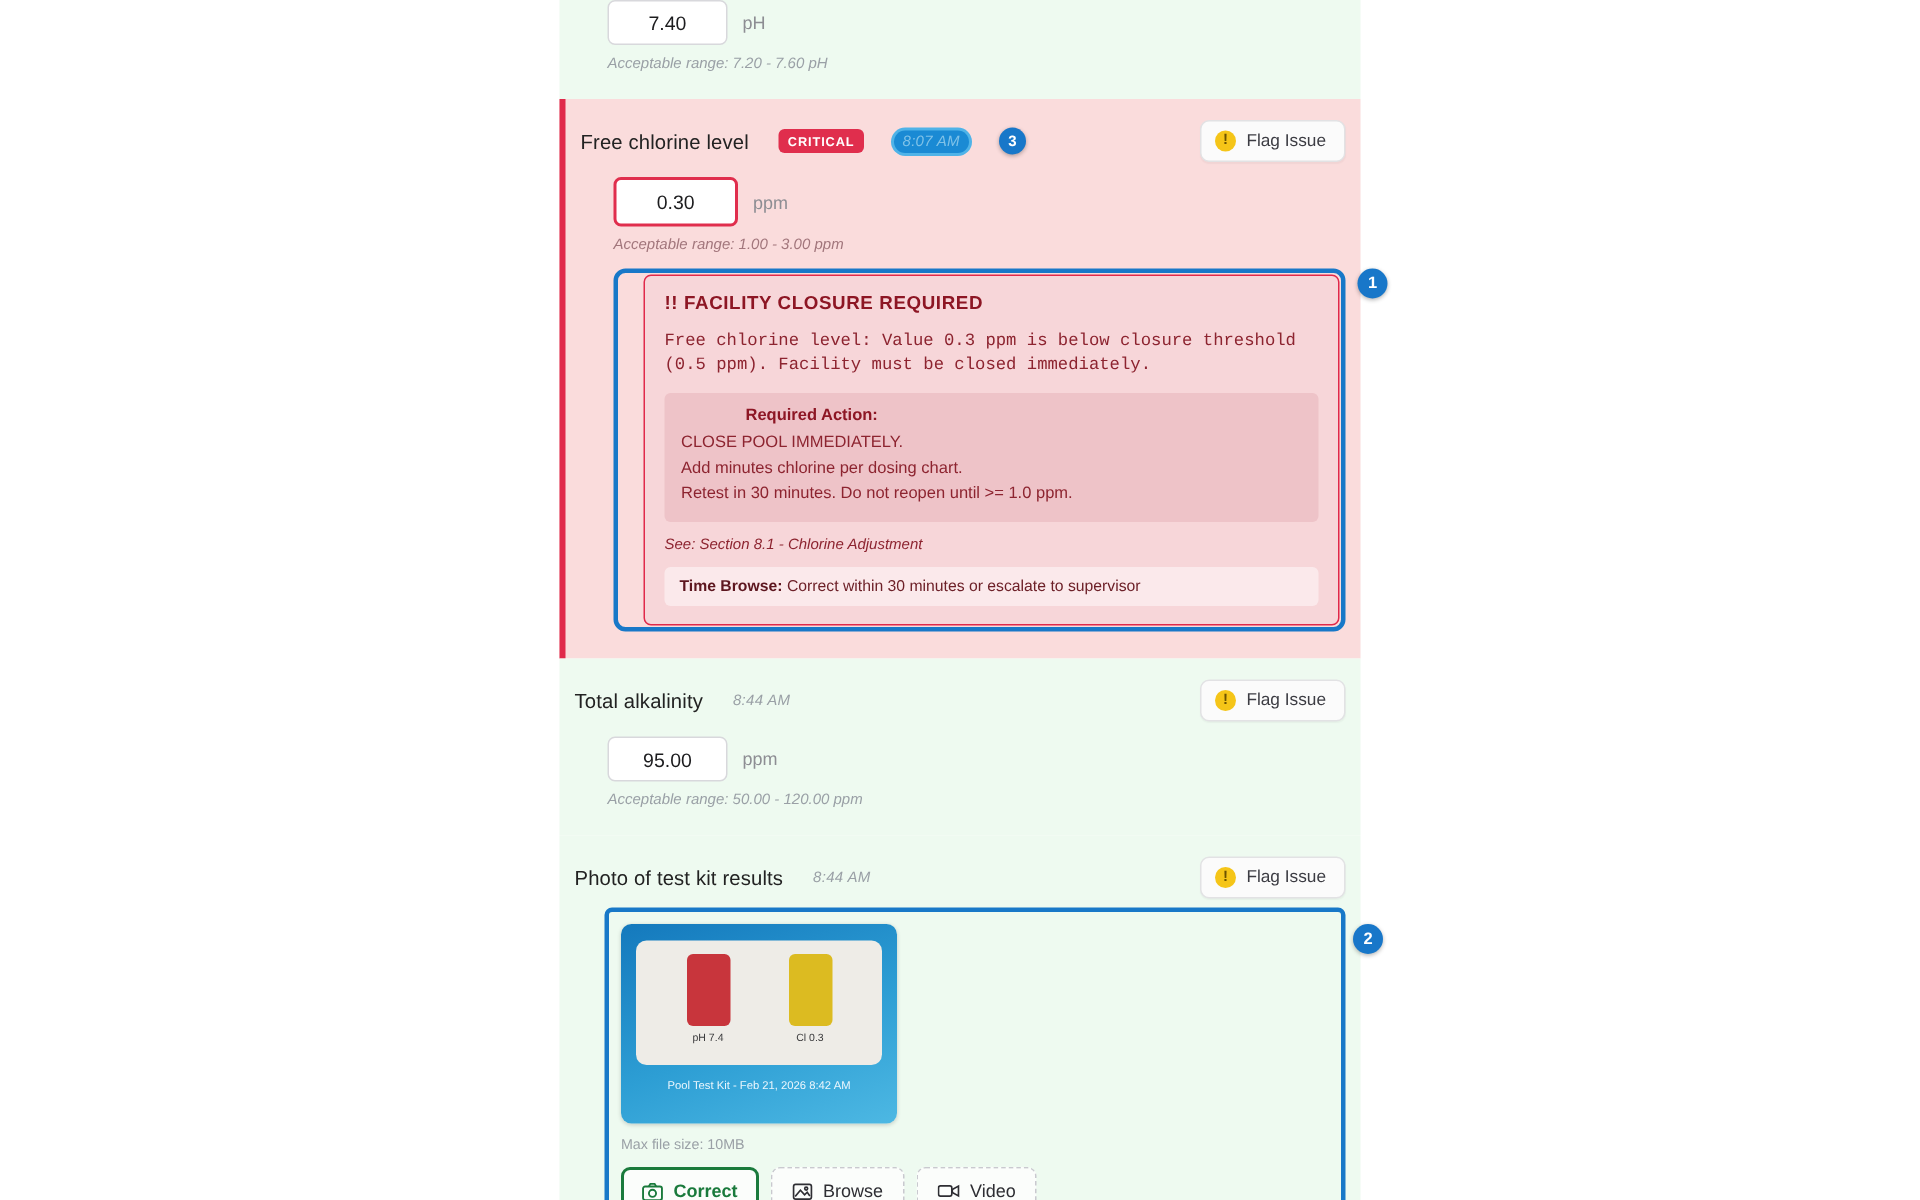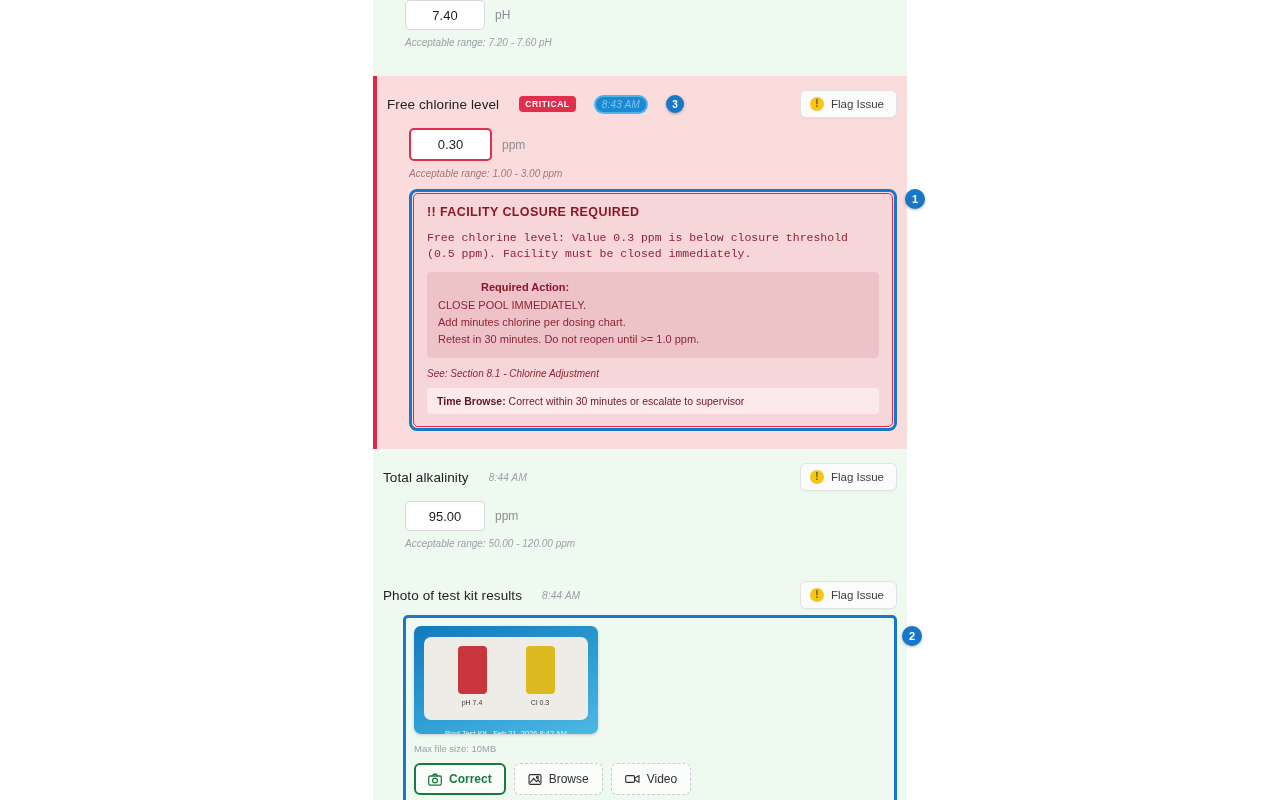--- a/index.html
+++ b/index.html
@@ -165,20 +165,21 @@
   .alert-focus {
     border: 3px solid #1878c8;
     border-radius: 8px;
     padding: 1px;
   }
   .alert {
     border: 1.5px solid #e0294a;
     border-radius: 5px;
     background: #f7d6d9;
     padding: 11px 13px 12px 13px;
+    margin-left: 16px;
   }
   .alert-title {
     font-size: 12.5px;
     font-weight: bold;
     color: #8d1624;
     letter-spacing: .4px;
     margin-bottom: 11px;
   }
   .alert-desc {
     font-size: 11.5px;
@@ -224,21 +225,21 @@
   .photo-focus {
     position: relative;
     margin: 6px 10px 0 30px;
     border: 3px solid #1878c8;
     border-radius: 5px;
     padding: 8px 8px 10px 8px;
     background: transparent;
   }
   .photo-card {
     width: 184px;
-    height: 108px;
+    height: 133px;
     border-radius: 7px;
     background: linear-gradient(160deg, #1479bd 0%, #2d9ed4 55%, #4db8e3 100%);
     box-shadow: 0 1px 3px rgba(0,0,0,.18);
     padding: 11px 10px 0 10px;
     position: relative;
     overflow: hidden;
   }
   .swatch-panel {
     background: #eeece7;
     border-radius: 7px;
@@ -303,34 +304,34 @@
     color: #2e2e33;
   }
   .icon-svg { display: block; }
 </style>
 </head>
 <body>
 
 <div class="page">
   <div class="form-column">
 
-    <div class="field ok" style="padding-top:0;padding-bottom:28px;">
+    <div class="field ok" style="padding-top:0;padding-bottom:18px;">
       <div class="value-row" style="padding-top:0;">
         <input class="value-input" readonly="" value="7.40" style="">
         <span class="unit">pH</span>
       </div>
       <div class="range-note">Acceptable range: 7.20 - 7.60 pH</div>
     </div>
 
     <div class="field critical">
       <div class="field-head">
         <div class="field-head-left">
           <span class="field-label">Free chlorine level</span>
           <span class="badge-critical">CRITICAL</span>
-          <span class="field-time hl">8:43 AM</span>
+          <span class="field-time hl">8:07 AM</span>
           <span class="num-badge">3</span>
         </div>
         <button class="flag-btn">
           <span class="warn-dot">!</span>
           <span>Flag Issue</span>
         </button>
       </div>
 
       <div class="value-row">
         <input class="value-input err" readonly="" value="0.30" style="">

